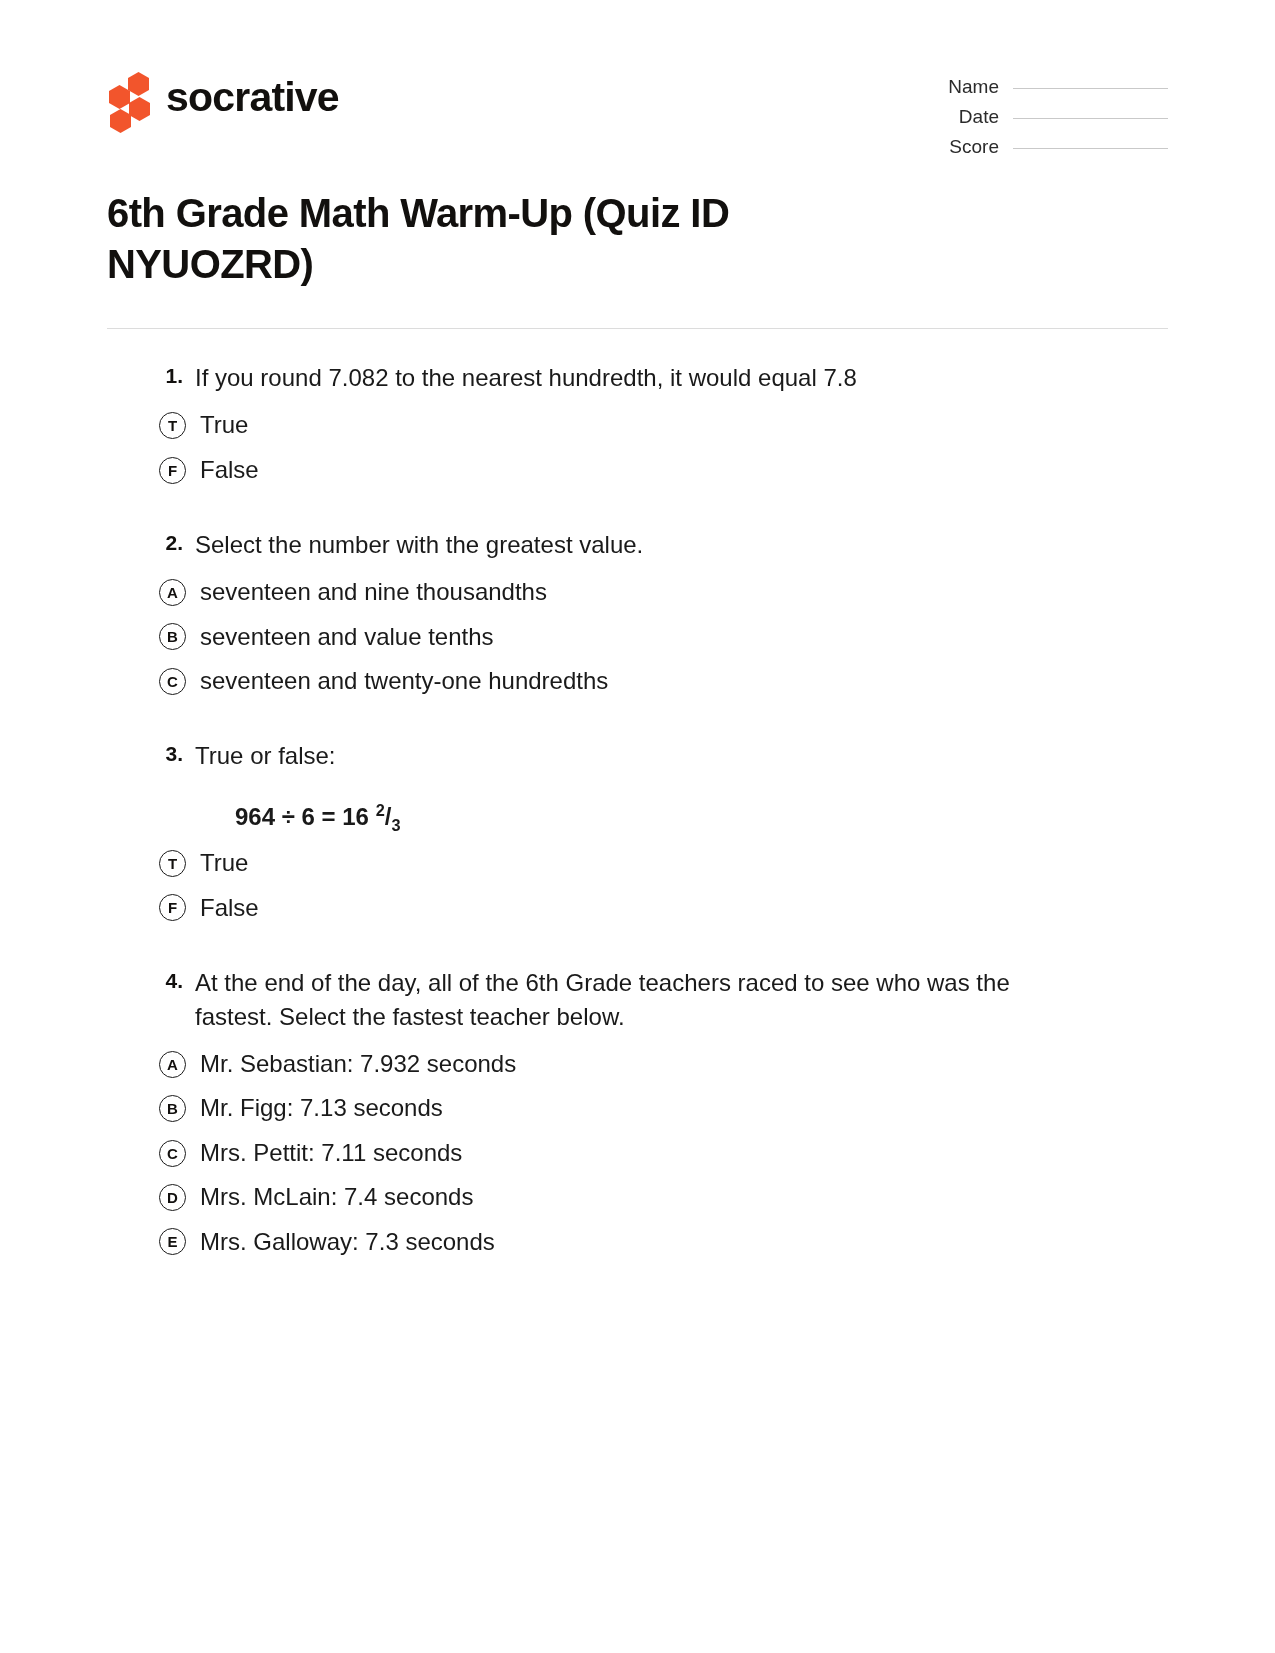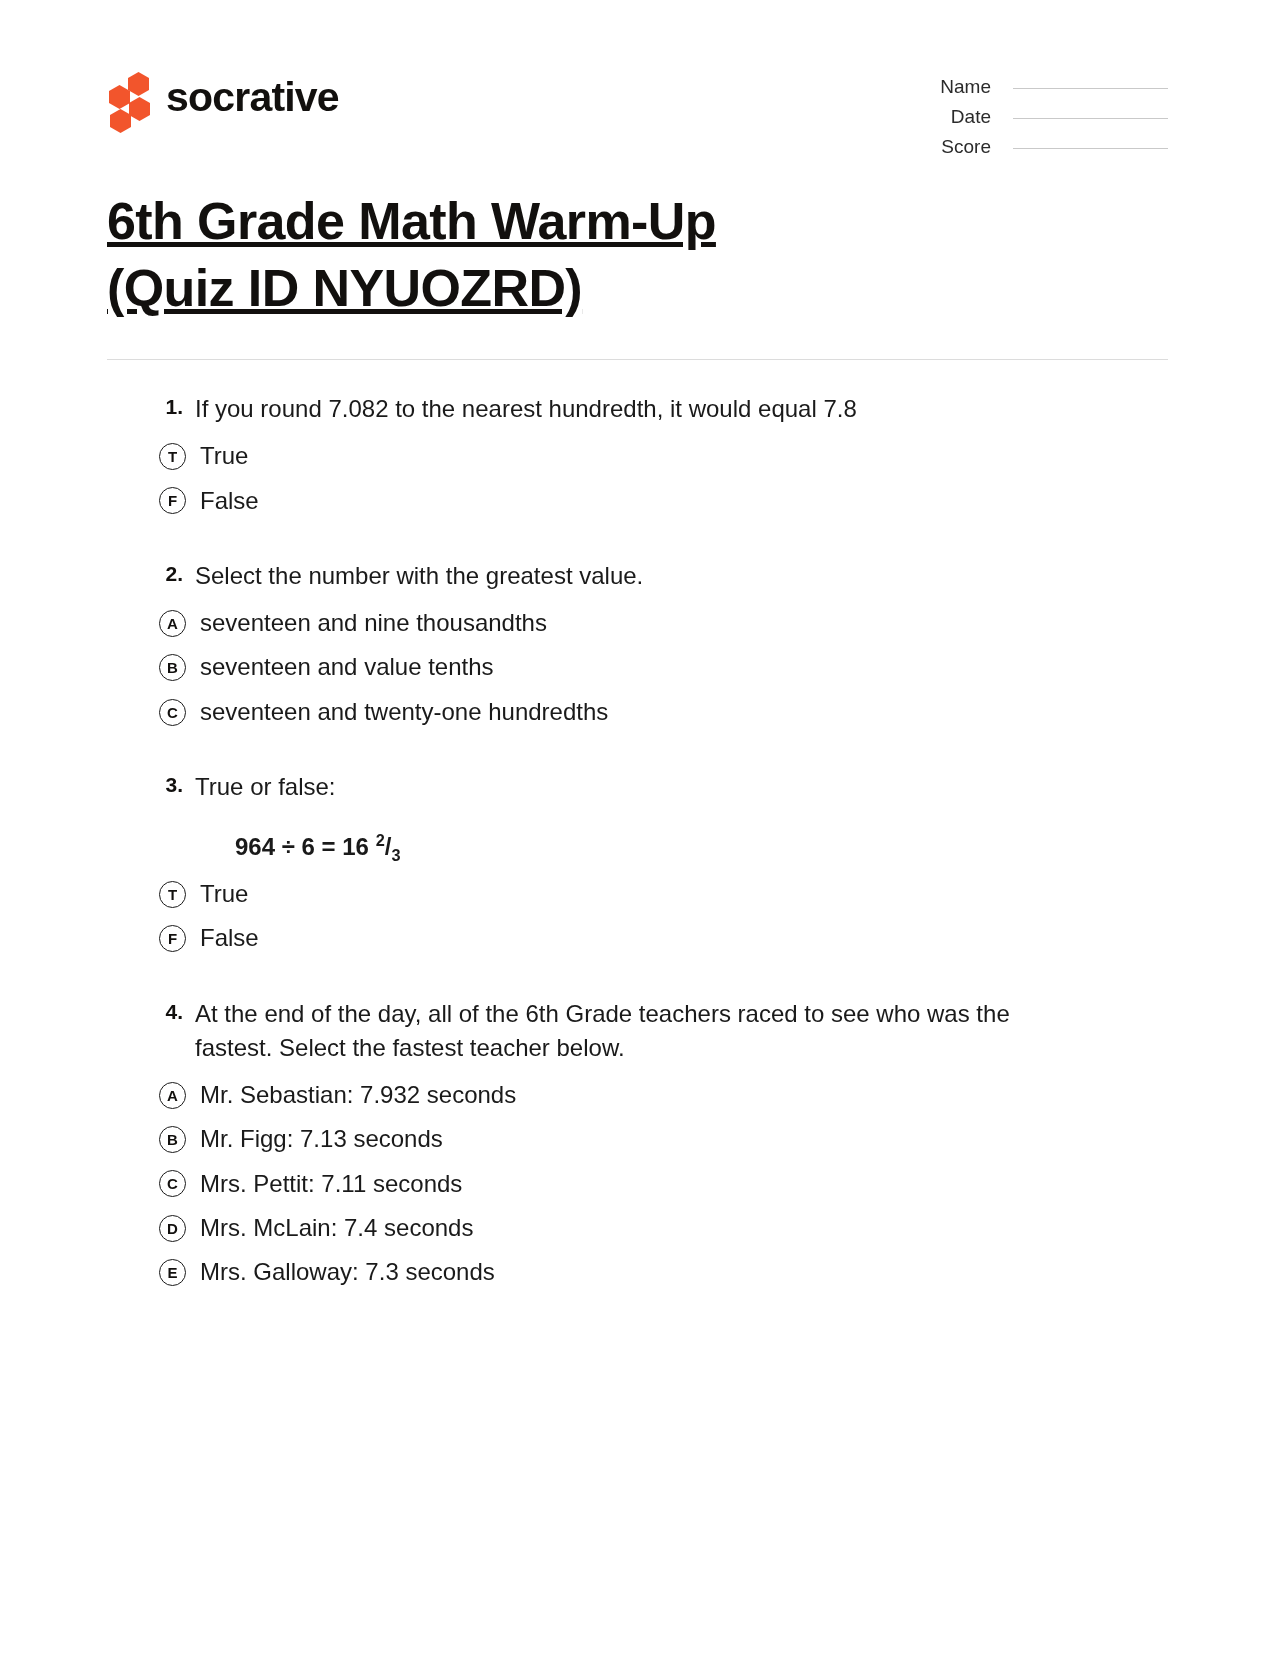--- a/index.html
+++ b/index.html
@@ -63,21 +63,21 @@
 
   .meta {
     width: 240px;
     padding-top: 16px;
   }
 
   .meta-row {
     display: flex;
     align-items: baseline;
     justify-content: flex-end;
-    gap: 22px;
+    gap: 14px;
     margin-bottom: 8px;
   }
 
   .meta-label {
     font-size: 19px;
     color: #2b2b2b;
     white-space: nowrap;
   }
 
   .meta-line {
@@ -92,26 +92,25 @@
   .meta-score {
   }
 
   
   .title-block {
     margin-top: 22px;
     max-width: 730px;
   }
 
   .quiz-title {
-    font-size: 52px;
+    font-size: 40px;
     font-weight: 700;
     line-height: 1.28;
     letter-spacing: -0.6px;
     color: #12100E;
-    text-decoration: underline;
   }
 
   .rule {
     margin-top: 38px;
     height: 1px;
     background: #dcdcdc;
     width: 100%;
   }
 
   

